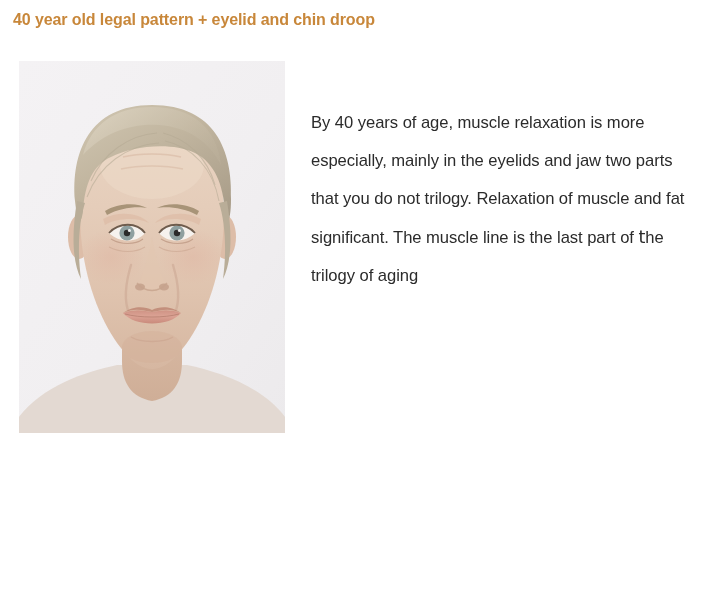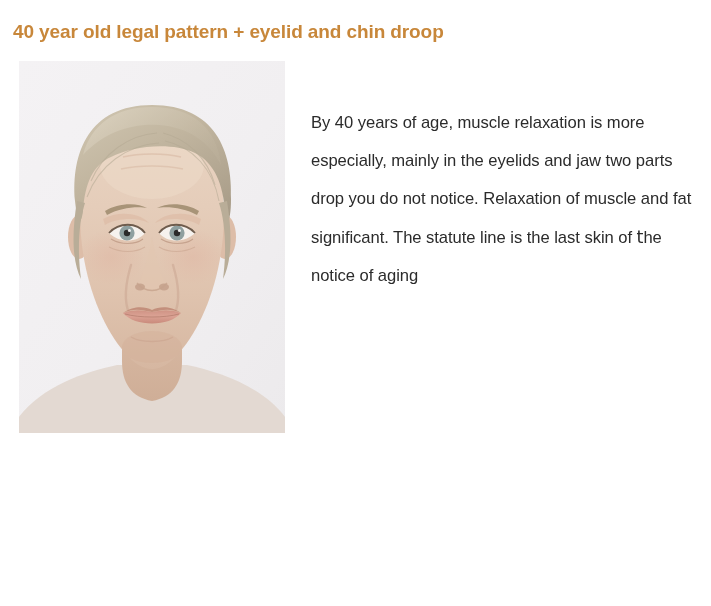--- a/index.html
+++ b/index.html
@@ -13,23 +13,23 @@
     position: relative;
     overflow: hidden;
     font-family: "Liberation Sans", sans-serif;
     -webkit-font-smoothing: antialiased;
   }
 
   
   .article-title {
     position: absolute;
     left: 13px;
-    top: 20px;
+    top: 8px;
     width: 680px;
-    font-size: 19px;
+    font-size: 16px;
     font-weight: bold;
     letter-spacing: -0.1px;
     color: #c8873a;
     line-height: 24px;
     white-space: nowrap;
   }
 
   
   .portrait-figure {
     position: absolute;
@@ -194,16 +194,16 @@
              C150 266 116 266 104 252 Z" fill="url(#lipG)"></path>
     <path d="M106 253 C120 257 146 257 160 253" stroke="#b07a6b" stroke-width="1" fill="none" opacity="0.7"></path>
 
     <path d="M112 276 C122 282 144 282 154 276" stroke="#c9a48e" stroke-width="1.4" fill="none" opacity="0.6"></path>
   </svg>
 </figure>
 
 <div class="body-column">
   <div class="body-line">By 40 years of age, muscle relaxation is more</div>
   <div class="body-line">especially, mainly in the eyelids and jaw two parts</div>
-  <div class="body-line">drop you do not notice. Relaxation of muscle and fat</div>
-  <div class="body-line"><span>significant. The statute line is the last skin of </span><span class="glyph-fallback">t</span><span>he</span></div>
-  <div class="body-line">notice of aging</div>
+  <div class="body-line">that you do not trilogy. Relaxation of muscle and fat</div>
+  <div class="body-line"><span>significant. The muscle line is the last part of </span><span class="glyph-fallback">t</span><span>he</span></div>
+  <div class="body-line">trilogy of aging</div>
 </div>
 
 </body></html>

